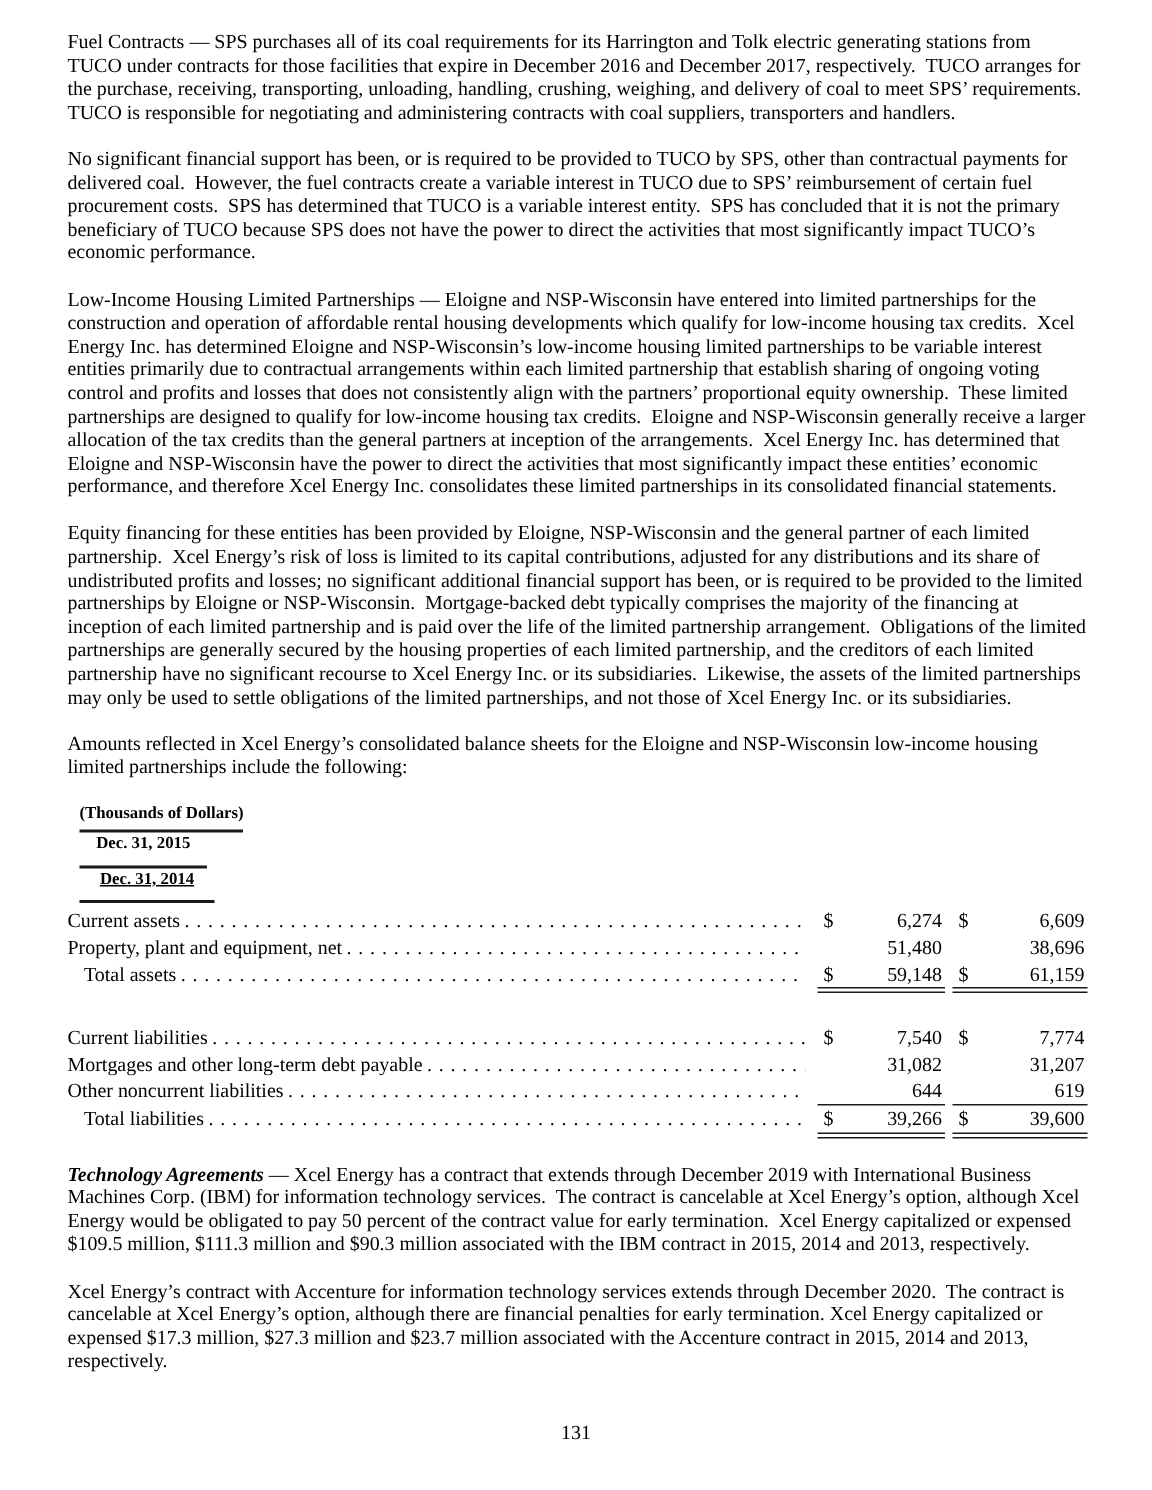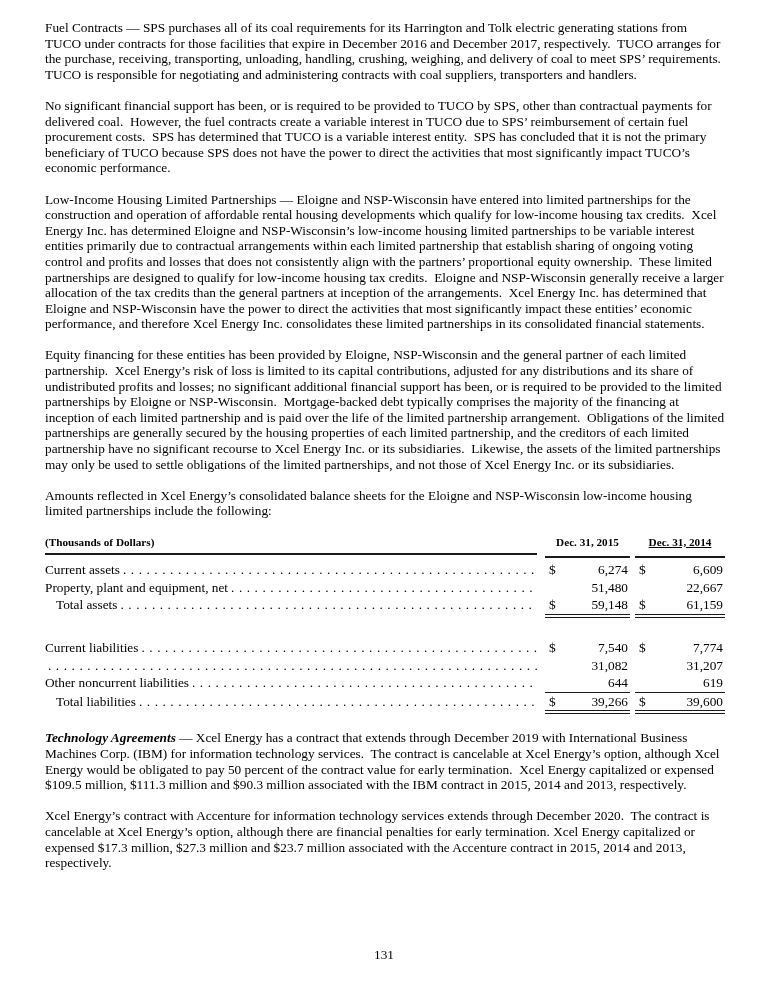--- a/index.html
+++ b/index.html
@@ -18,21 +18,21 @@
     white-space: pre-wrap;
     margin-bottom: 15.6px;
     text-align: left;
   }
   .it  { }
   .bit { font-style: italic; font-weight: bold; }
 
   
   .fintable { margin-top: 4px; margin-bottom: 16px; }
   .trow, .thead { display: flex; align-items: baseline; }
-  .thead { margin-bottom: 3px; }
+  .thead { margin-bottom: 3px; flex-direction: column; }
   .hlabel {
     flex: 1;
     font-weight: bold;
     font-size: 11.2px;
     border-bottom: 2.5px solid #1a1a1a;
     padding-bottom: 3px;
   }
   .hval {
     width: 85px; margin-left: 8px;
     font-weight: bold; font-size: 11.2px;
@@ -108,21 +108,21 @@
       <div class="tlabel">
           <span>Property, plant and equipment, net</span>
           <span class="leader"></span>
         </div>
       <div class="tval">
           <span></span>
           <span>51,480</span>
         </div>
       <div class="tval c2">
           <span></span>
-          <span>22,667</span>
+          <span>38,696</span>
         </div>
     </div>
 
 
     <div class="trow total-row">
       <div class="tlabel">
           <span>Total assets</span>
           <span class="leader"></span>
         </div>
       <div class="tval rule-total">
@@ -147,20 +147,21 @@
           <span>7,540</span>
         </div>
       <div class="tval c2">
           <span>$</span>
           <span>7,774</span>
         </div>
     </div>
 
     <div class="trow">
       <div class="tlabel">
+          <span>Mortgages and other long-term debt payable</span>
           <span class="leader"></span>
         </div>
       <div class="tval">
           <span></span>
           <span>31,082</span>
         </div>
       <div class="tval c2">
           <span></span>
           <span>31,207</span>
         </div>

